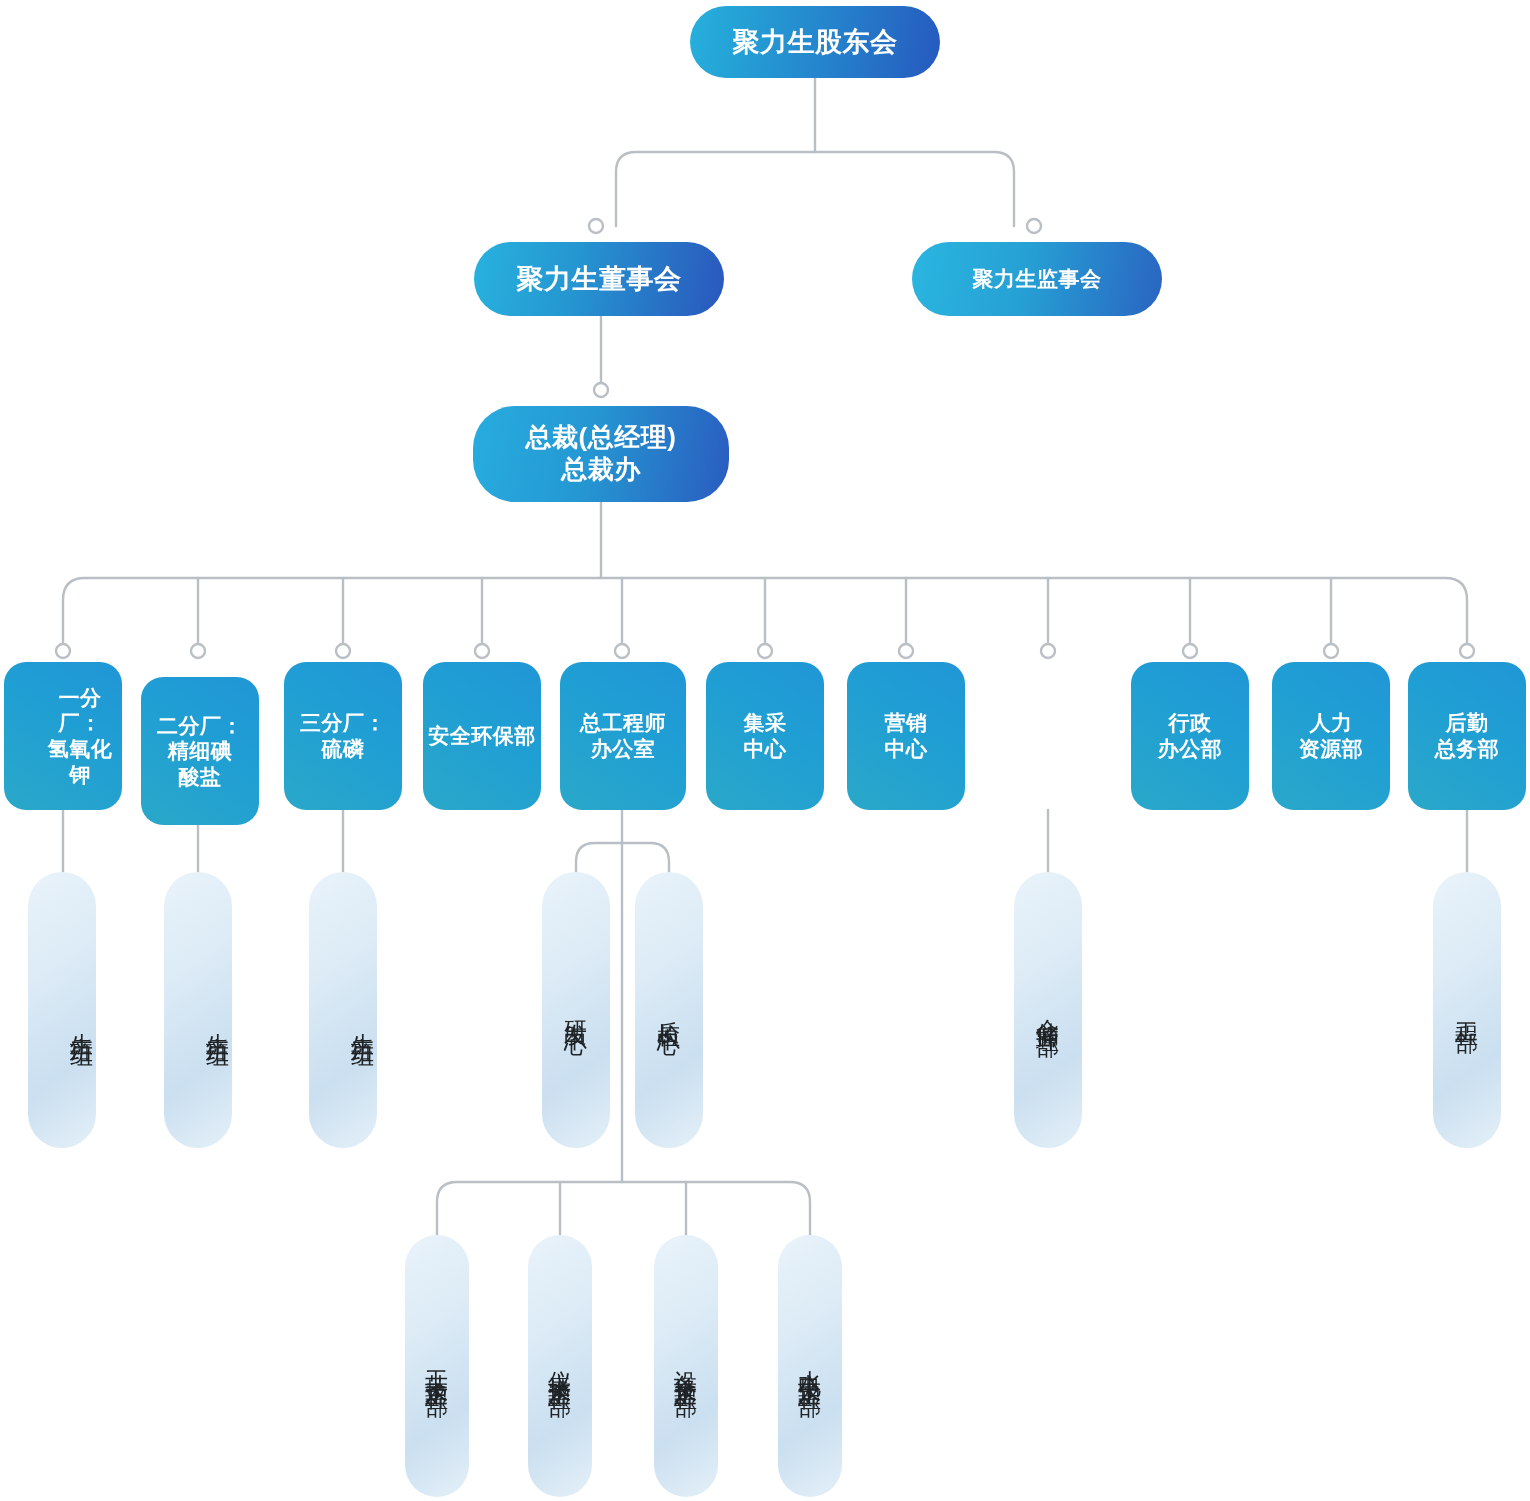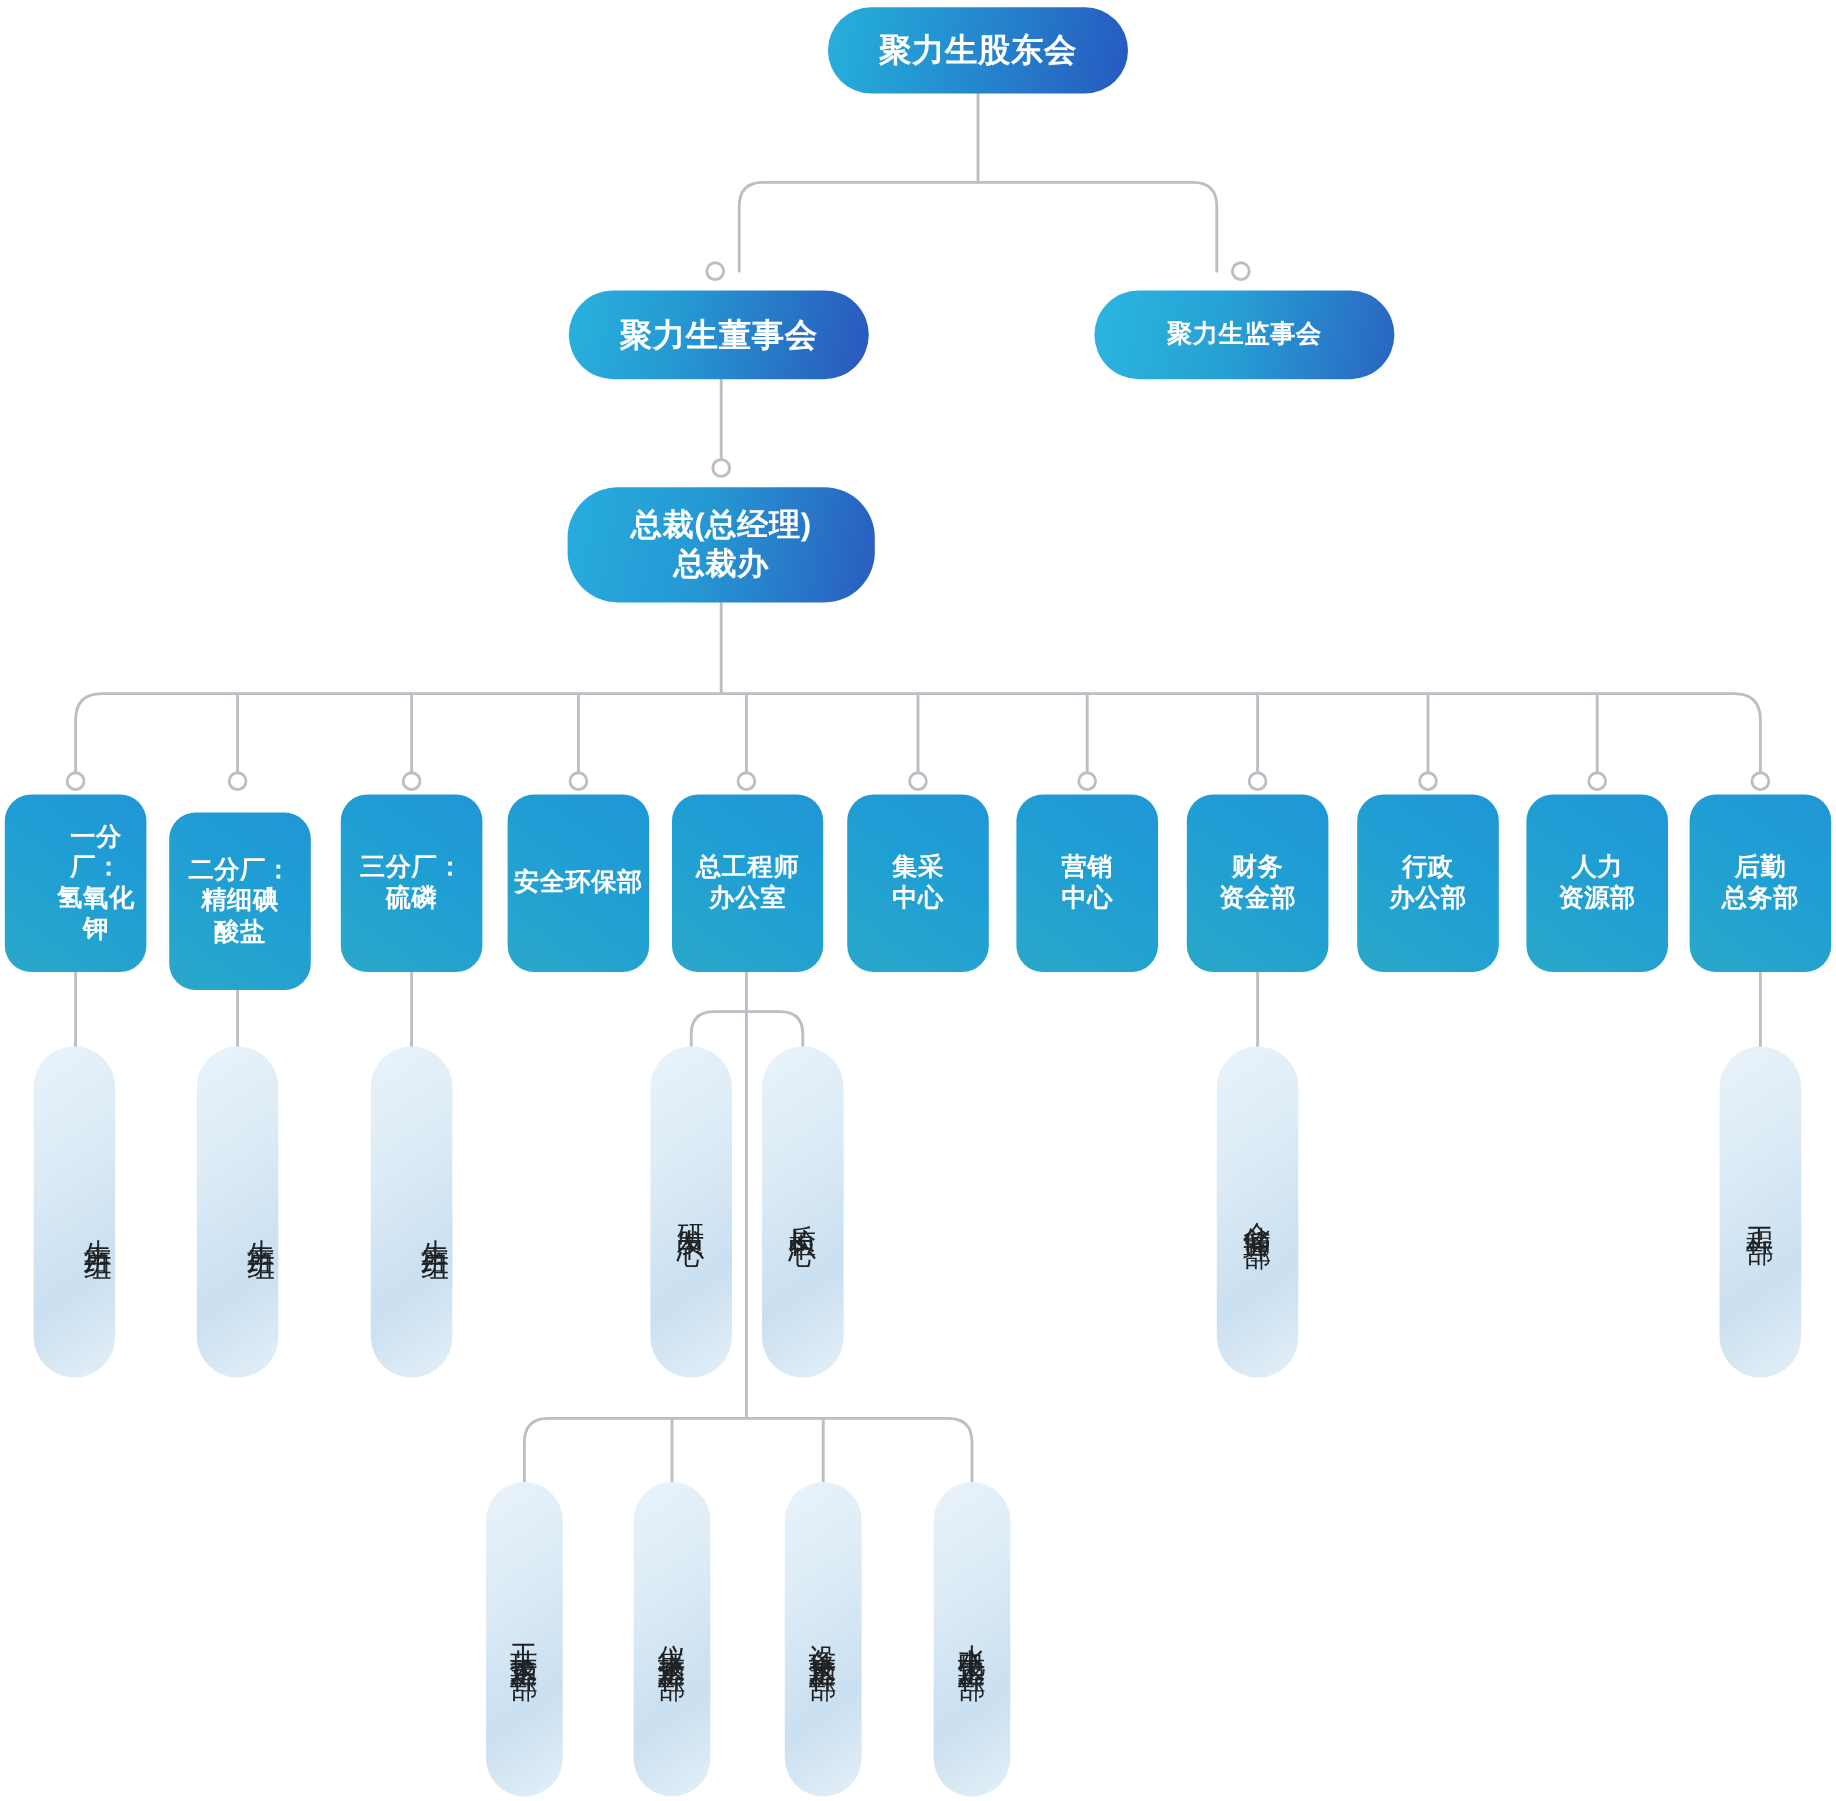--- a/index.html
+++ b/index.html
@@ -128,24 +128,20 @@
     <span>办公室</span>
   </div>
   <div class="node tier-dept" style="left:706px;top:662px;width:118px;height:148px;flex-direction:column;">
     <span>集采</span>
     <span>中心</span>
   </div>
   <div class="node tier-dept" style="left:847px;top:662px;width:118px;height:148px;flex-direction:column;">
     <span>营销</span>
     <span>中心</span>
   </div>
-  <div class="node tier-dept" style="left:989px;top:662px;width:118px;height:148px;flex-direction:column;">
-    <span>财务</span>
-    <span>资金部</span>
-  </div>
   <div class="node tier-dept" style="left:1131px;top:662px;width:118px;height:148px;flex-direction:column;">
     <span>行政</span>
     <span>办公部</span>
   </div>
   <div class="node tier-dept" style="left:1272px;top:662px;width:118px;height:148px;flex-direction:column;">
     <span>人力</span>
     <span>资源部</span>
   </div>
   <div class="node tier-dept" style="left:1408px;top:662px;width:118px;height:148px;flex-direction:column;">
     <span>后勤</span>

